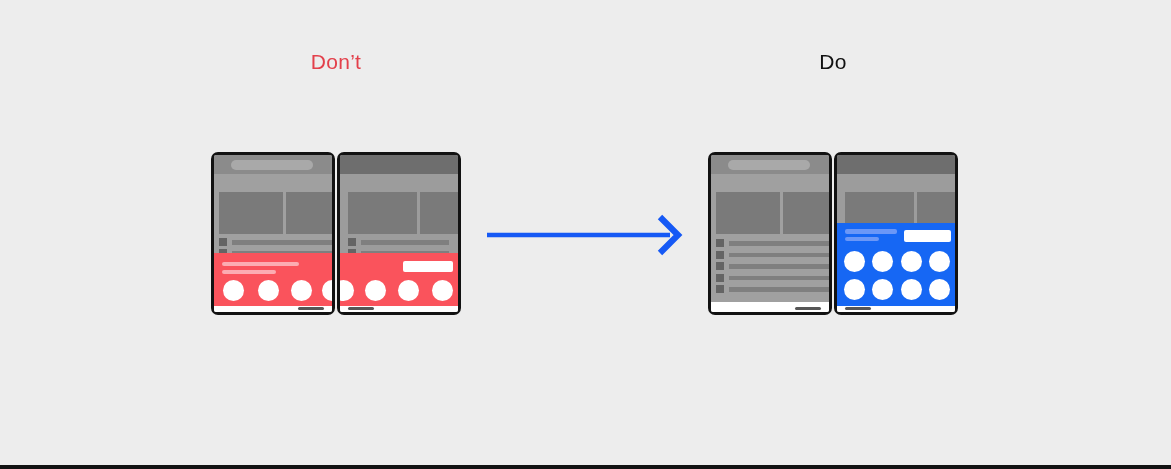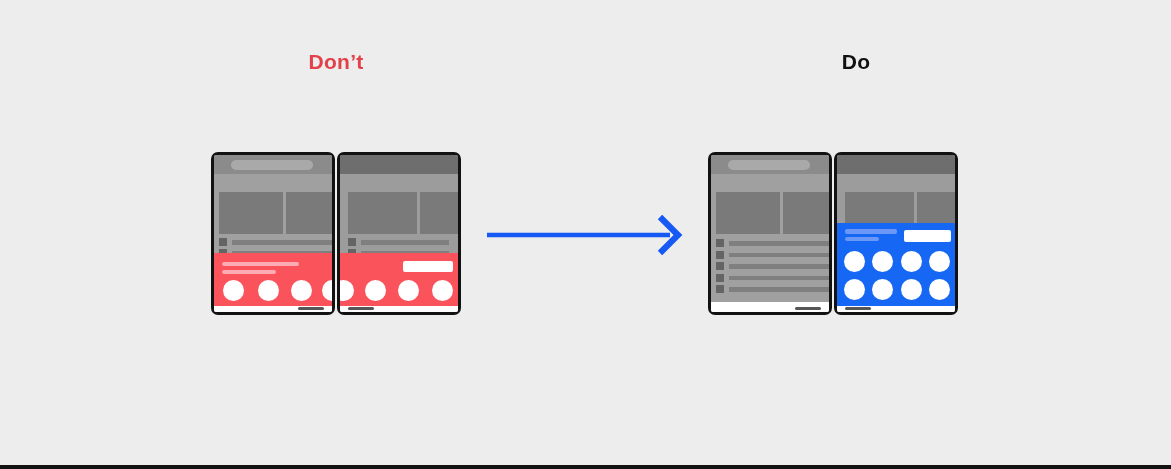--- a/index.html
+++ b/index.html
@@ -3,24 +3,24 @@
 <meta charset="utf-8">
 <style>
   html,body { margin:0; padding:0; }
   .canvas {
     position:relative; width:1171px; height:469px;
     background:var(--page-bg,#ededed); overflow:hidden;
     font-family:"Liberation Sans", sans-serif;
   }
   .panel-title {
     position:absolute; top:50px; width:250px; text-align:center;
-    font-size:21px; font-weight:bold; letter-spacing:.3px;
+    font-size:21px; font-weight:normal; letter-spacing:.3px;
   }
   .title-dont { left:211px; color:var(--dont-label,#e3404b); }
-  .title-do   { left:731px; color:var(--do-label,#111); }
+  .title-do   { left:708px; color:var(--do-label,#111); }
 
   .pair { position:absolute; top:152px; display:flex; gap:2px; }
   .pair-dont { left:211px; } .pair-do { left:708px; }
 
   .frame {
     box-sizing:border-box; width:124px; height:163px;
     border:3.5px solid var(--frame-border,#121212); border-radius:7px;
     background:#fff; position:relative;
   }
   .screen { position:absolute; inset:0; overflow:hidden; border-radius:2px; }

